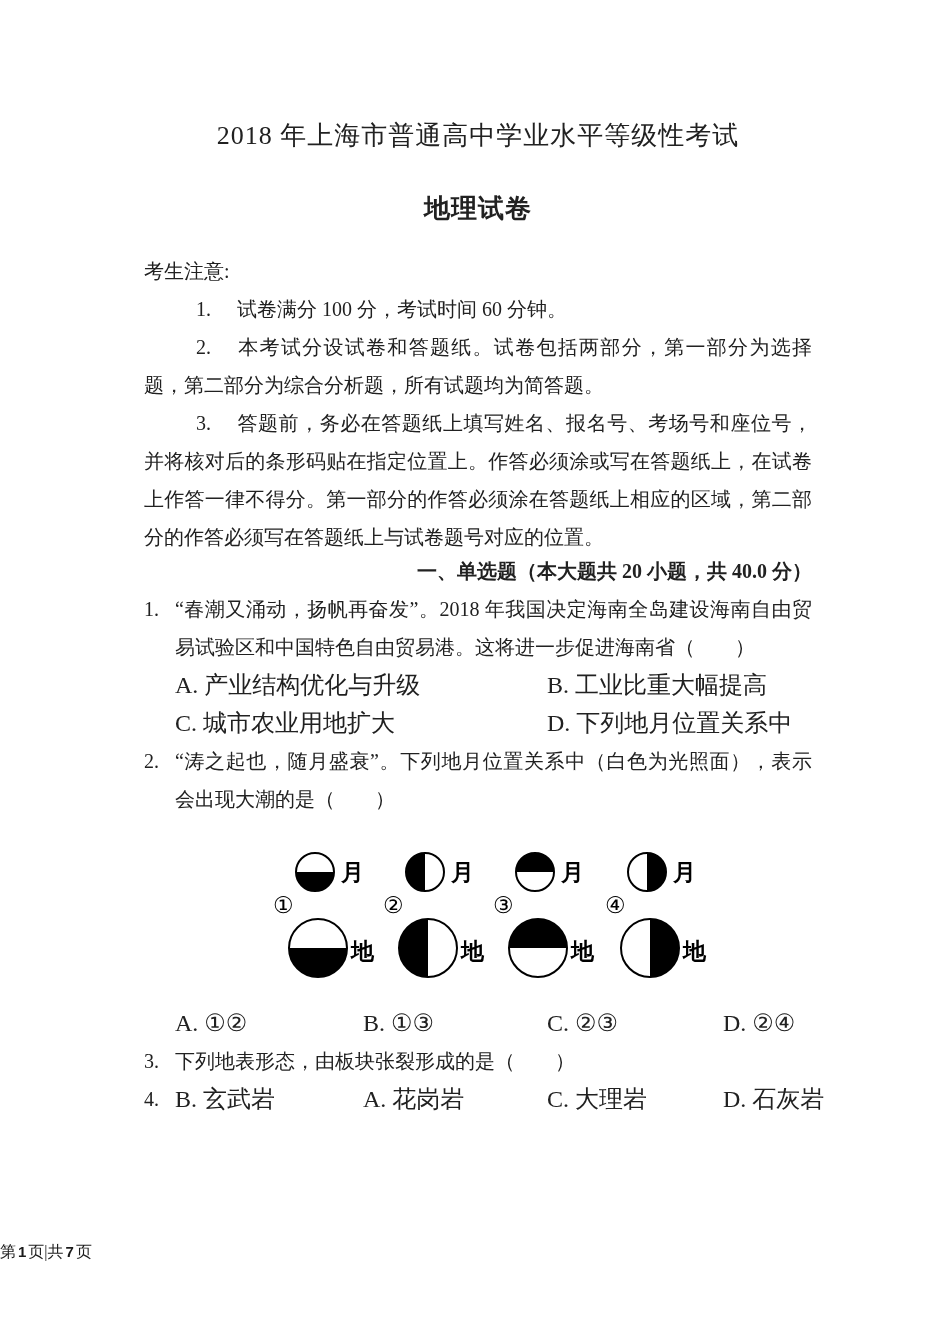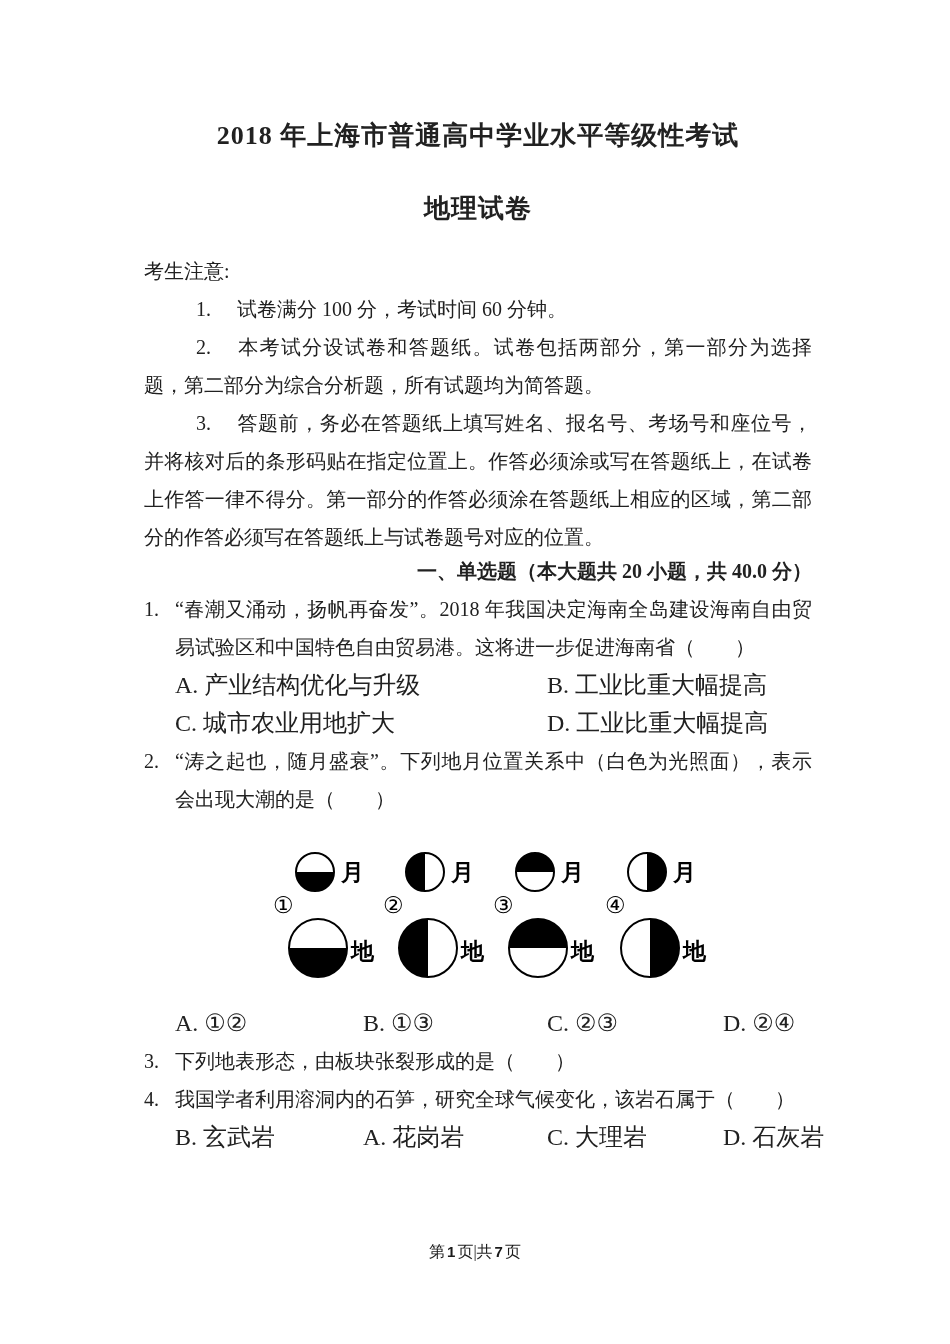--- a/index.html
+++ b/index.html
@@ -12,21 +12,21 @@
     overflow:hidden;
   }
   .content {
     position:absolute;
     left:144px; top:0;
     width:668px;
   }
   .title1 {
     margin:0; padding-top:116px;
     text-align:center;
-    font-size:26px; font-weight:bold;
+    font-size:26px; font-weight:normal;
     line-height:40px;
     letter-spacing:1px;
   }
   .title2 {
     margin:36px 0 0 0;
     text-align:center;
     font-size:26px; font-weight:bold;
     line-height:34px;
     letter-spacing:1px;
   }
@@ -61,21 +61,20 @@
   .shade-left-black { background:linear-gradient(to right,#000 50%,#fff 50%); }
   .shade-left-white { background:linear-gradient(to right,#fff 50%,#000 50%); }
   .cjk-label { position:absolute; font-size:23px; font-weight:bold; color:#000; line-height:1; }
   .moon-label  { left:58px; top:17px; }
   .earth-label { left:68px; top:96px; }
   .gnum { position:absolute; left:-10px; top:50px; font-size:23px; color:#000; line-height:1; }
 
   .footer {
     position:absolute;
     left:0; top:1242px; width:950px;
-    text-align:center;
     font-size:16px; line-height:20px;
     color:#1a1a1a;
   }
   .footer .pg-num { font-weight:bold; font-family:"Liberation Sans","DejaVu Sans",sans-serif; font-size:15px; padding:0 2px; }
 </style>
 </head>
 <body>
 
 <div class="page">
   <div class="content">
@@ -90,21 +89,21 @@
       <p class="notice-item"><span class="num">3.</span><span>答题前，务必在答题纸上填写姓名、报名号、考场号和座位号，并将核对后的条形码贴在指定位置上。作答必须涂或写在答题纸上，在试卷上作答一律不得分。第一部分的作答必须涂在答题纸上相应的区域，第二部分的作答必须写在答题纸上与试卷题号对应的位置。</span></p>
     </div>
 
     <p class="section-heading">一、单选题（本大题共 20 小题，共 40.0 分）</p>
 
     <p class="q"><span class="q-num">1.</span><span>“春潮又涌动，扬帆再奋发”。2018 年我国决定海南全岛建设海南自由贸易试验区和中国特色自由贸易港。这将进一步促进海南省（　　）</span></p>
     <div class="opts two">
       <span class="opt">A. 产业结构优化与升级</span>
       <span class="opt">B. 工业比重大幅提高</span>
       <span class="opt">C. 城市农业用地扩大</span>
-      <span class="opt">D. 工业比重大幅提高</span>
+      <span class="opt">D. 下列地月位置关系中</span>
     </div>
 
     <p class="q"><span class="q-num">2.</span><span>“涛之起也，随月盛衰”。下列地月位置关系中（白色为光照面），表示会出现大潮的是（　　）</span></p>
 
     <div class="moon-diagram">
       <div class="group g1">
         <div class="circ moon shade-top-white"></div>
         <span class="cjk-label moon-label">月</span>
         <span class="gnum">①</span>
         <div class="circ earth shade-top-white"></div>
@@ -135,21 +134,21 @@
 
     <div class="opts four">
       <span class="opt">A. ①②</span>
       <span class="opt">B. ①③</span>
       <span class="opt">C. ②③</span>
       <span class="opt">D. ②④</span>
     </div>
 
     <p class="q"><span class="q-num">3.</span><span>下列地表形态，由板块张裂形成的是（　　）</span></p>
 
-    <p class="q"><span class="q-num">4.</span><span>我国学者利用溶洞内的石笋，研究全球气候变化，该岩石属于（　　）</span></p>
+    <p class="q"><span class="q-num">4.</span></p>
     <div class="opts four">
       <span class="opt">B. 玄武岩</span>
       <span class="opt">A. 花岗岩</span>
       <span class="opt">C. 大理岩</span>
       <span class="opt">D. 石灰岩</span>
     </div>
 
   </div>
 
   <div class="footer">

